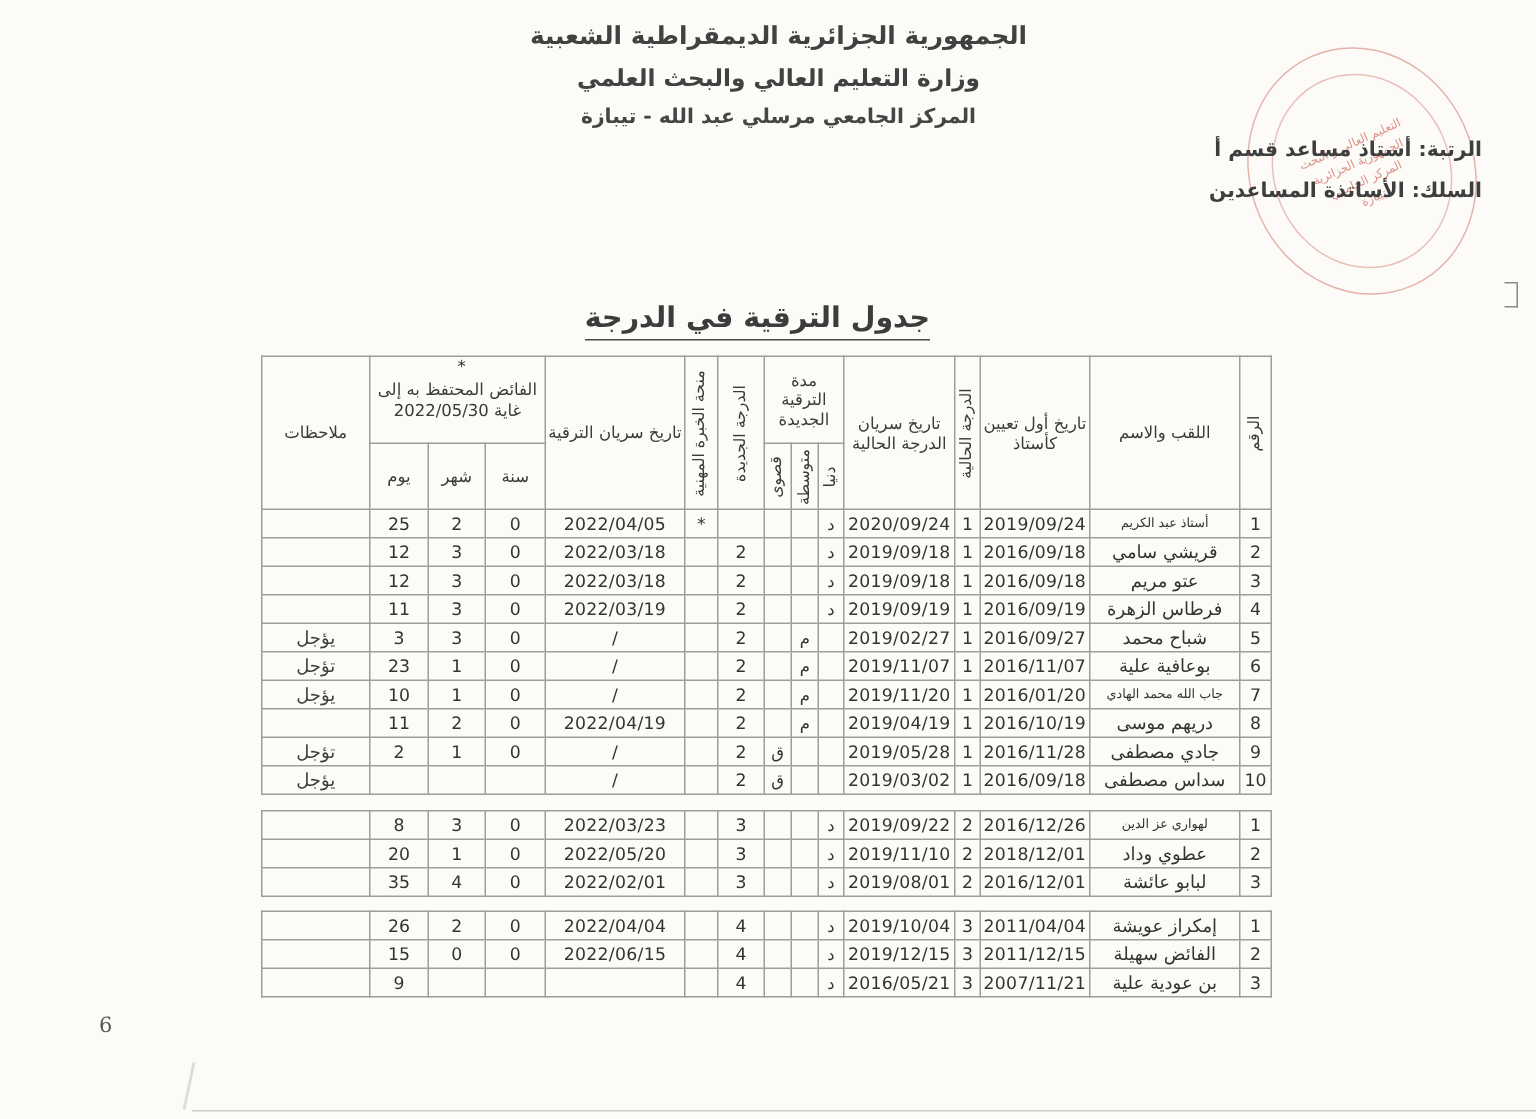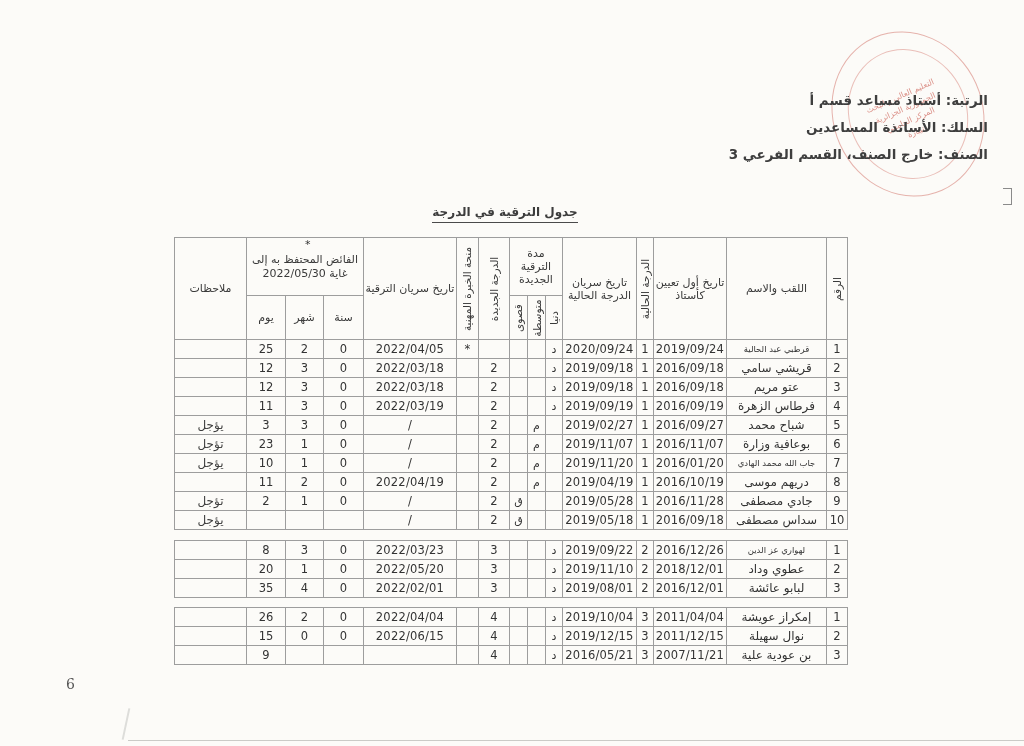--- a/index.html
+++ b/index.html
@@ -23,21 +23,21 @@
   .stamp .oval-inner { inset:18px 16px; transform:rotate(-24deg); border-color:rgba(201,85,74,.45); }
   .stamp .stamp-text { position:absolute; inset:0; display:flex; flex-direction:column; align-items:center; justify-content:center; gap:4px; transform:rotate(-24deg); direction:rtl; }
   .stamp .stamp-text div { font-size:8px; color:rgba(201,85,74,.8); white-space:nowrap; }
 
   
   .info { position:absolute; top:92px; right:36px; width:420px; direction:rtl; text-align:right; z-index:2; }
   .info div { font-size:13.5px; font-weight:bold; color:#3e3e3e; margin-bottom:10px; line-height:17px; }
 
   
   .doc-title { position:absolute; top:201px; left:0; width:1010px; text-align:center; direction:rtl; }
-  .doc-title span { font-size:12px; font-weight:bold; color:#3c3c3c; border-bottom:1.4px solid #4a4a4a; padding-bottom:3px; }
+  .doc-title span { font-size:19px; font-weight:bold; color:#3c3c3c; border-bottom:1.4px solid #4a4a4a; padding-bottom:3px; }
 
   
   .tables { position:absolute; top:237px; right:176px; width:675px; direction:rtl; z-index:2; }
   table { border-collapse:collapse; table-layout:fixed; width:673px; }
   th, td { border:1px solid #9d9d9d; text-align:center; vertical-align:middle; color:#333; overflow:hidden; }
   thead th { font-weight:normal; font-size:11px; line-height:13px; color:#3a3a3a; padding:1px; }
   td { height:19px; font-size:11.5px; padding:0 2px; white-space:nowrap; }
   .grp2, .grp3 { margin-top:9px; }
   .grp2 { margin-top:10px; }
 
@@ -61,36 +61,40 @@
   .page-number { position:absolute; left:66px; top:676px; font-size:14px; color:#565656; font-family:"DejaVu Serif", serif; }
   .edge-bracket { position:absolute; right:12px; top:188px; width:9px; height:17px; border-top:1.5px solid #8a8a8a; border-right:1.5px solid #8a8a8a; border-bottom:1.5px solid #8a8a8a; }
   .scan-bottom-line { position:absolute; left:128px; bottom:5px; width:896px; height:0; border-top:1.5px solid #cbcbc7; }
   .scan-streak { position:absolute; left:125px; bottom:6px; width:2px; height:32px; background:#ddddda; transform:rotate(12deg); }
 </style>
 </head>
 <body>
 
 <div class="page">
 
+  <div class="letterhead">
+    <div class="lh1">الجمهورية الجزائرية الديمقراطية الشعبية</div>
+    <div class="lh2">وزارة التعليم العالي والبحث العلمي</div>
+    <div class="lh3">المركز الجامعي مرسلي عبد الله - تيبازة</div>
+  </div>
 
   <div class="stamp">
     <div class="oval-outer"></div>
     <div class="oval-inner"></div>
     <div class="stamp-text">
         <div>التعليم العالي و البحث</div>
         <div>الجمهورية الجزائرية</div>
         <div>المركز الجامعي</div>
         <div>تيبازة</div>
       </div>
   </div>
 
   <div class="info">
     <div>الرتبة: أستاذ مساعد قسم أ</div>
     <div>السلك: الأساتذة المساعدين</div>
-    <div>الصنف: خارج الصنف، القسم الفرعي 3</div>
   </div>
 
   <div class="doc-title">
     <span>جدول الترقية في الدرجة</span>
   </div>
 
   <div class="tables">
 
     <table class="grp1">
       <colgroup>
@@ -146,21 +150,21 @@
               <span>قصوى</span>
             </th>
           <th>سنة</th>
           <th>شهر</th>
           <th>يوم</th>
         </tr>
       </thead>
       <tbody>
           <tr>
             <td class="c-num">1</td>
-            <td class="c-name small-name">قرطبي عبد الحالية</td>
+            <td class="c-name small-name">أستاذ عبد الكريم</td>
             <td class="c-first">2019/09/24</td>
             <td class="c-grade">1</td>
             <td class="c-grade_date">2020/09/24</td>
             <td class="c-min">د</td>
             <td class="c-mid"></td>
             <td class="c-max"></td>
             <td class="c-new_grade"></td>
             <td class="c-bonus">*</td>
             <td class="c-promo_date">2022/04/05</td>
             <td class="c-y">0</td>
@@ -231,21 +235,21 @@
             <td class="c-new_grade">2</td>
             <td class="c-bonus"></td>
             <td class="c-promo_date">/</td>
             <td class="c-y">0</td>
             <td class="c-m">3</td>
             <td class="c-d">3</td>
             <td class="c-note">يؤجل</td>
           </tr>
           <tr>
             <td class="c-num">6</td>
-            <td class="c-name">بوعافية وزارة</td>
+            <td class="c-name">بوعافية علية</td>
             <td class="c-first">2016/11/07</td>
             <td class="c-grade">1</td>
             <td class="c-grade_date">2019/11/07</td>
             <td class="c-min"></td>
             <td class="c-mid">م</td>
             <td class="c-max"></td>
             <td class="c-new_grade">2</td>
             <td class="c-bonus"></td>
             <td class="c-promo_date">/</td>
             <td class="c-y">0</td>
@@ -302,21 +306,21 @@
             <td class="c-y">0</td>
             <td class="c-m">1</td>
             <td class="c-d">2</td>
             <td class="c-note">تؤجل</td>
           </tr>
           <tr>
             <td class="c-num">10</td>
             <td class="c-name">سداس مصطفى</td>
             <td class="c-first">2016/09/18</td>
             <td class="c-grade">1</td>
-            <td class="c-grade_date">2019/05/18</td>
+            <td class="c-grade_date">2019/03/02</td>
             <td class="c-min"></td>
             <td class="c-mid"></td>
             <td class="c-max">ق</td>
             <td class="c-new_grade">2</td>
             <td class="c-bonus"></td>
             <td class="c-promo_date">/</td>
             <td class="c-y"></td>
             <td class="c-m"></td>
             <td class="c-d"></td>
             <td class="c-note">يؤجل</td>
@@ -428,21 +432,21 @@
             <td class="c-new_grade">4</td>
             <td class="c-bonus"></td>
             <td class="c-promo_date">2022/04/04</td>
             <td class="c-y">0</td>
             <td class="c-m">2</td>
             <td class="c-d">26</td>
             <td class="c-note"></td>
           </tr>
           <tr>
             <td class="c-num">2</td>
-            <td class="c-name">نوال سهيلة</td>
+            <td class="c-name">الفائض سهيلة</td>
             <td class="c-first">2011/12/15</td>
             <td class="c-grade">3</td>
             <td class="c-grade_date">2019/12/15</td>
             <td class="c-min">د</td>
             <td class="c-mid"></td>
             <td class="c-max"></td>
             <td class="c-new_grade">4</td>
             <td class="c-bonus"></td>
             <td class="c-promo_date">2022/06/15</td>
             <td class="c-y">0</td>

